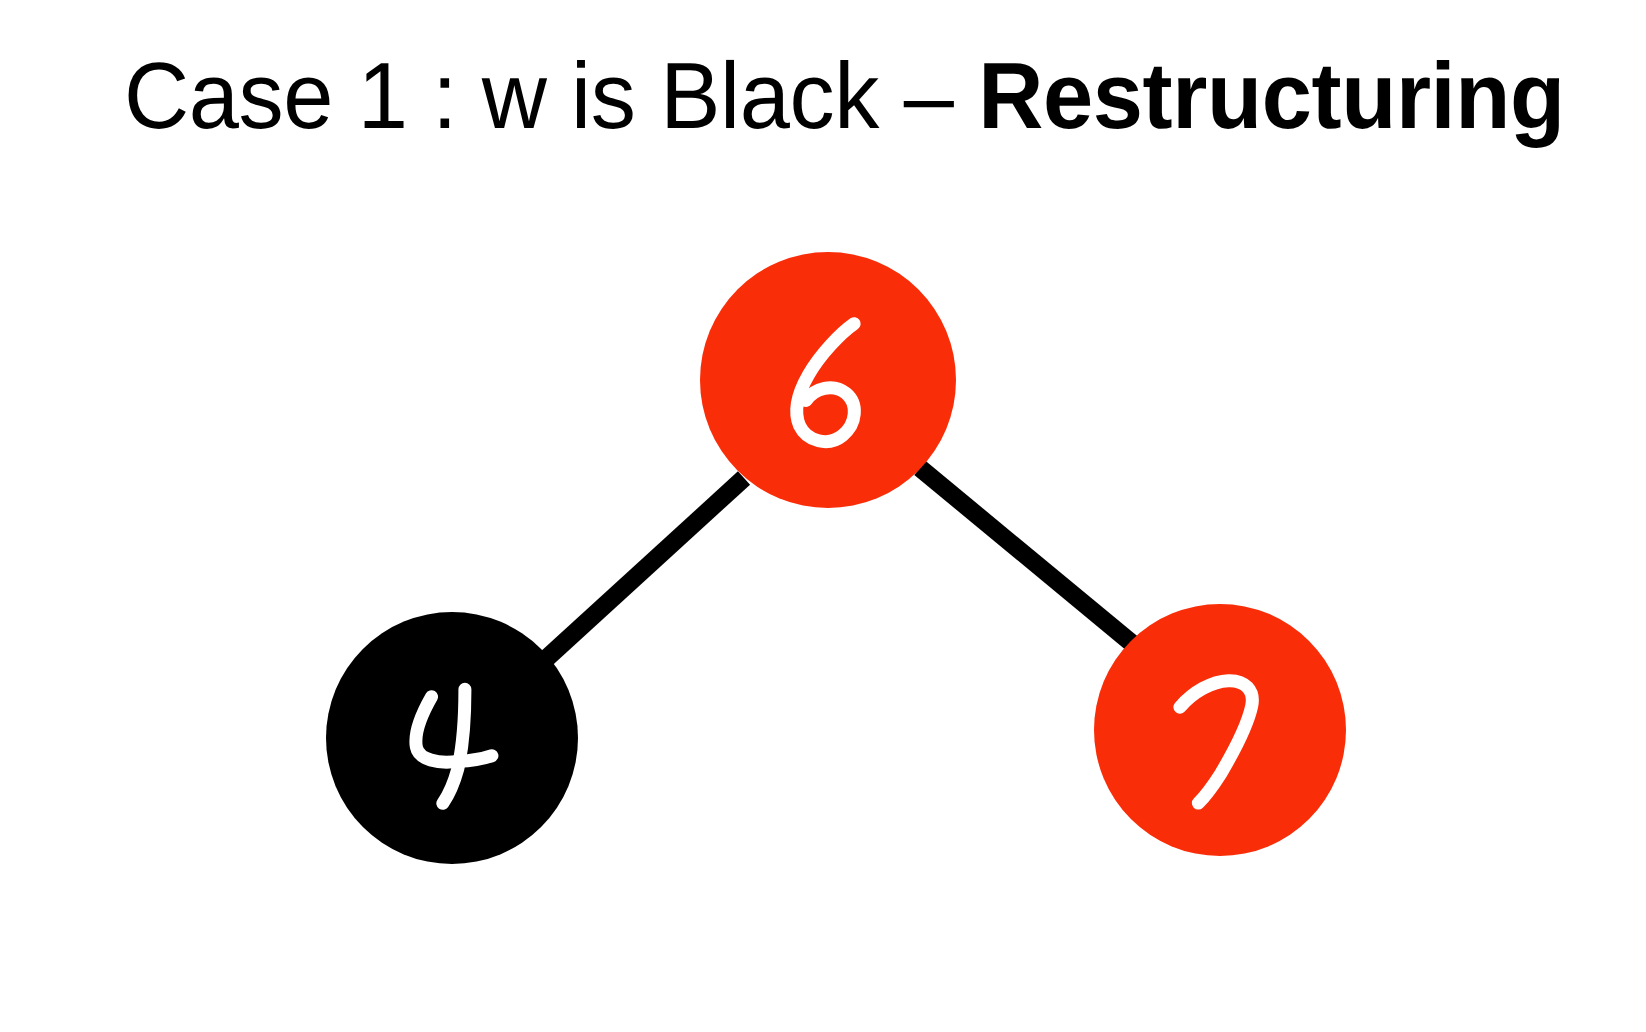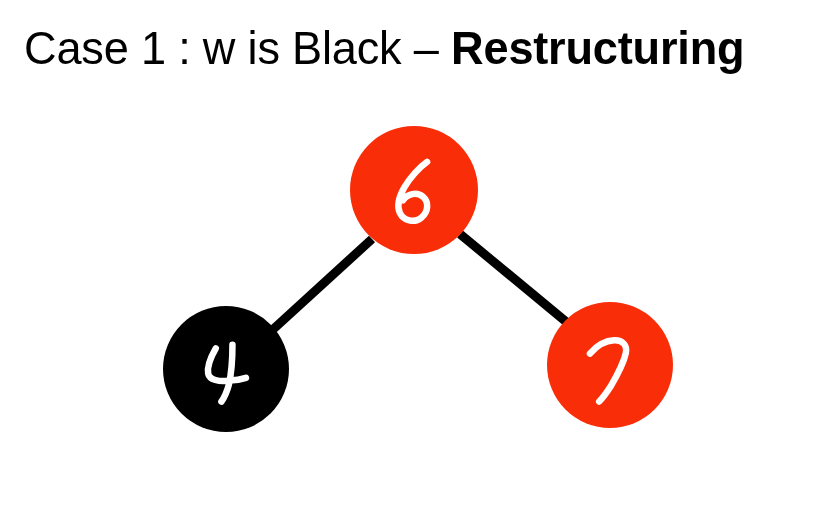--- a/index.html
+++ b/index.html
@@ -10,20 +10,21 @@
   }
   body {
     font-family: "Liberation Sans", "DejaVu Sans", sans-serif;
   }
   #slide {
     position: relative;
     width: 823px;
     height: 516px;
     background: #ffffff;
     overflow: hidden;
+    text-align: right;
   }
   
   #title {
     position: absolute;
     left: 24px;
     top: 17px;
     width: 790px;
     height: 62px;
     line-height: 62px;
     white-space: nowrap;

